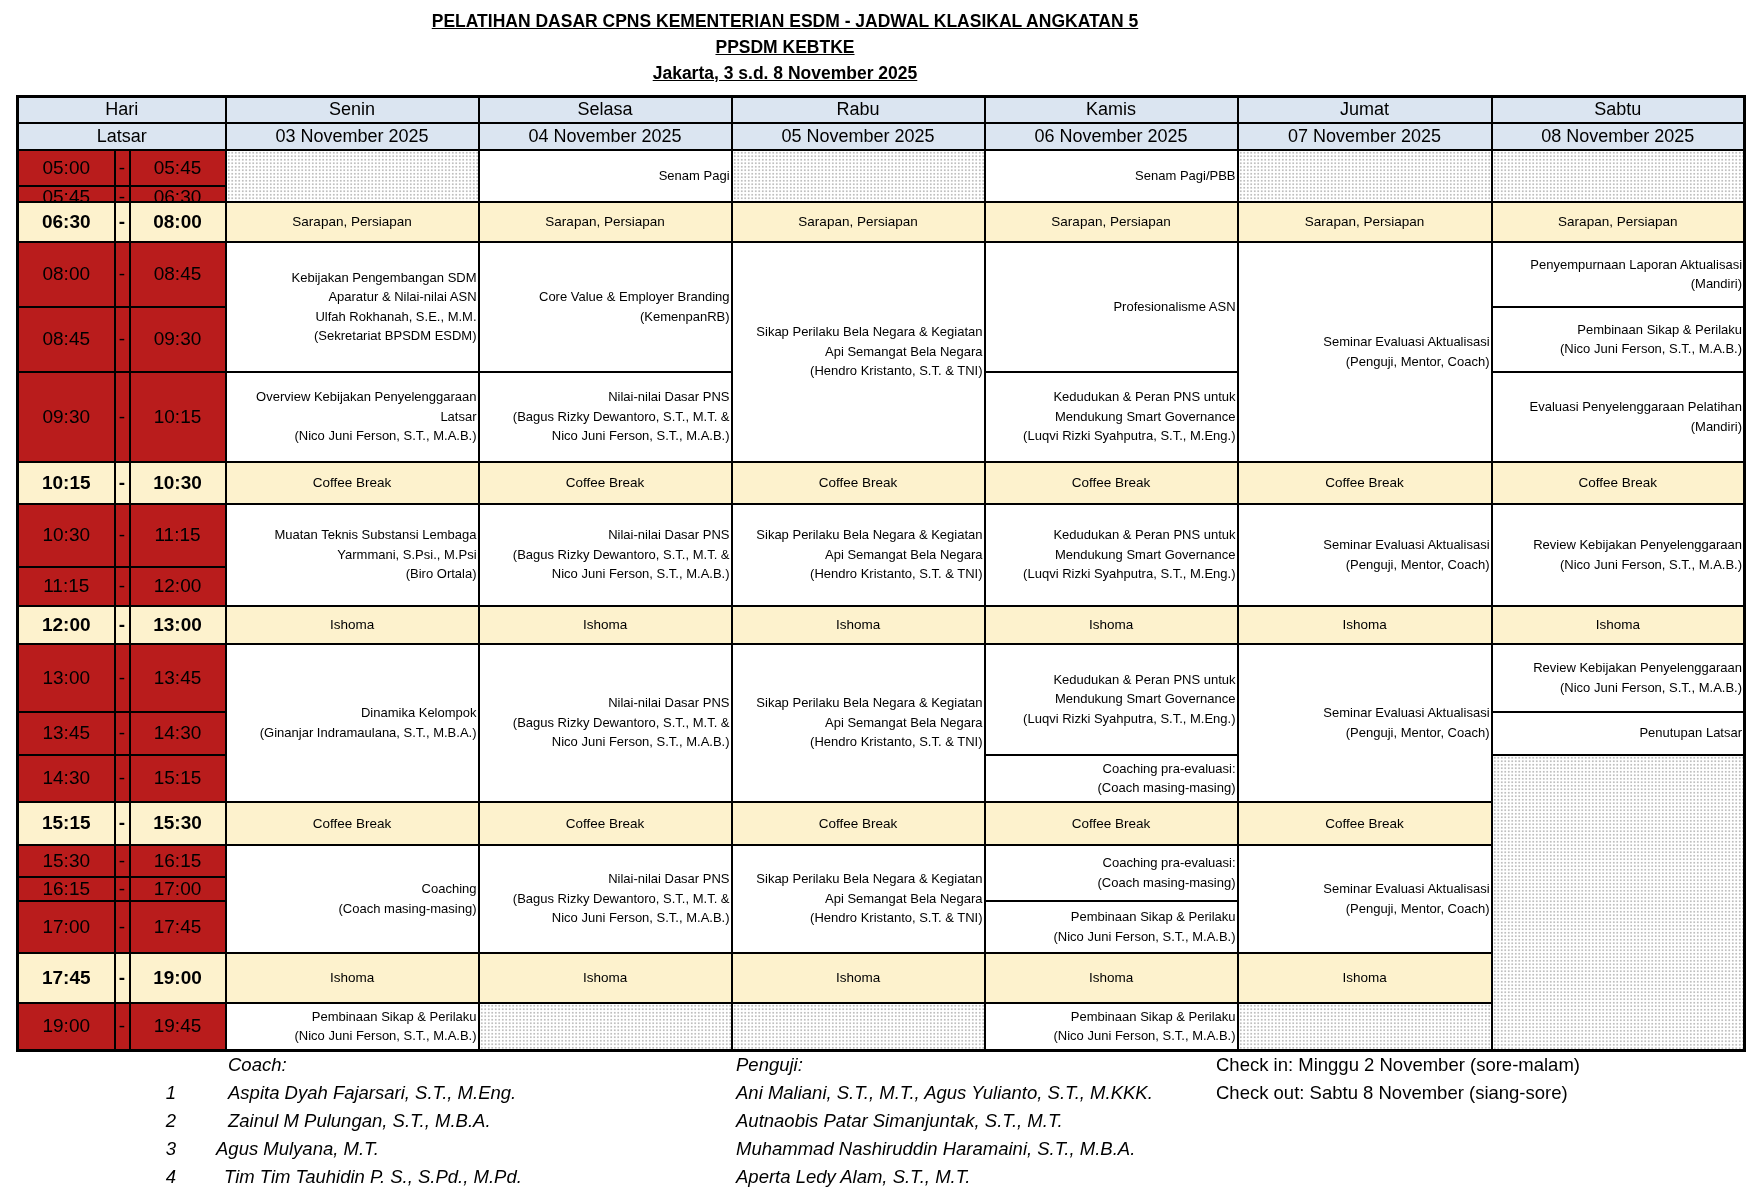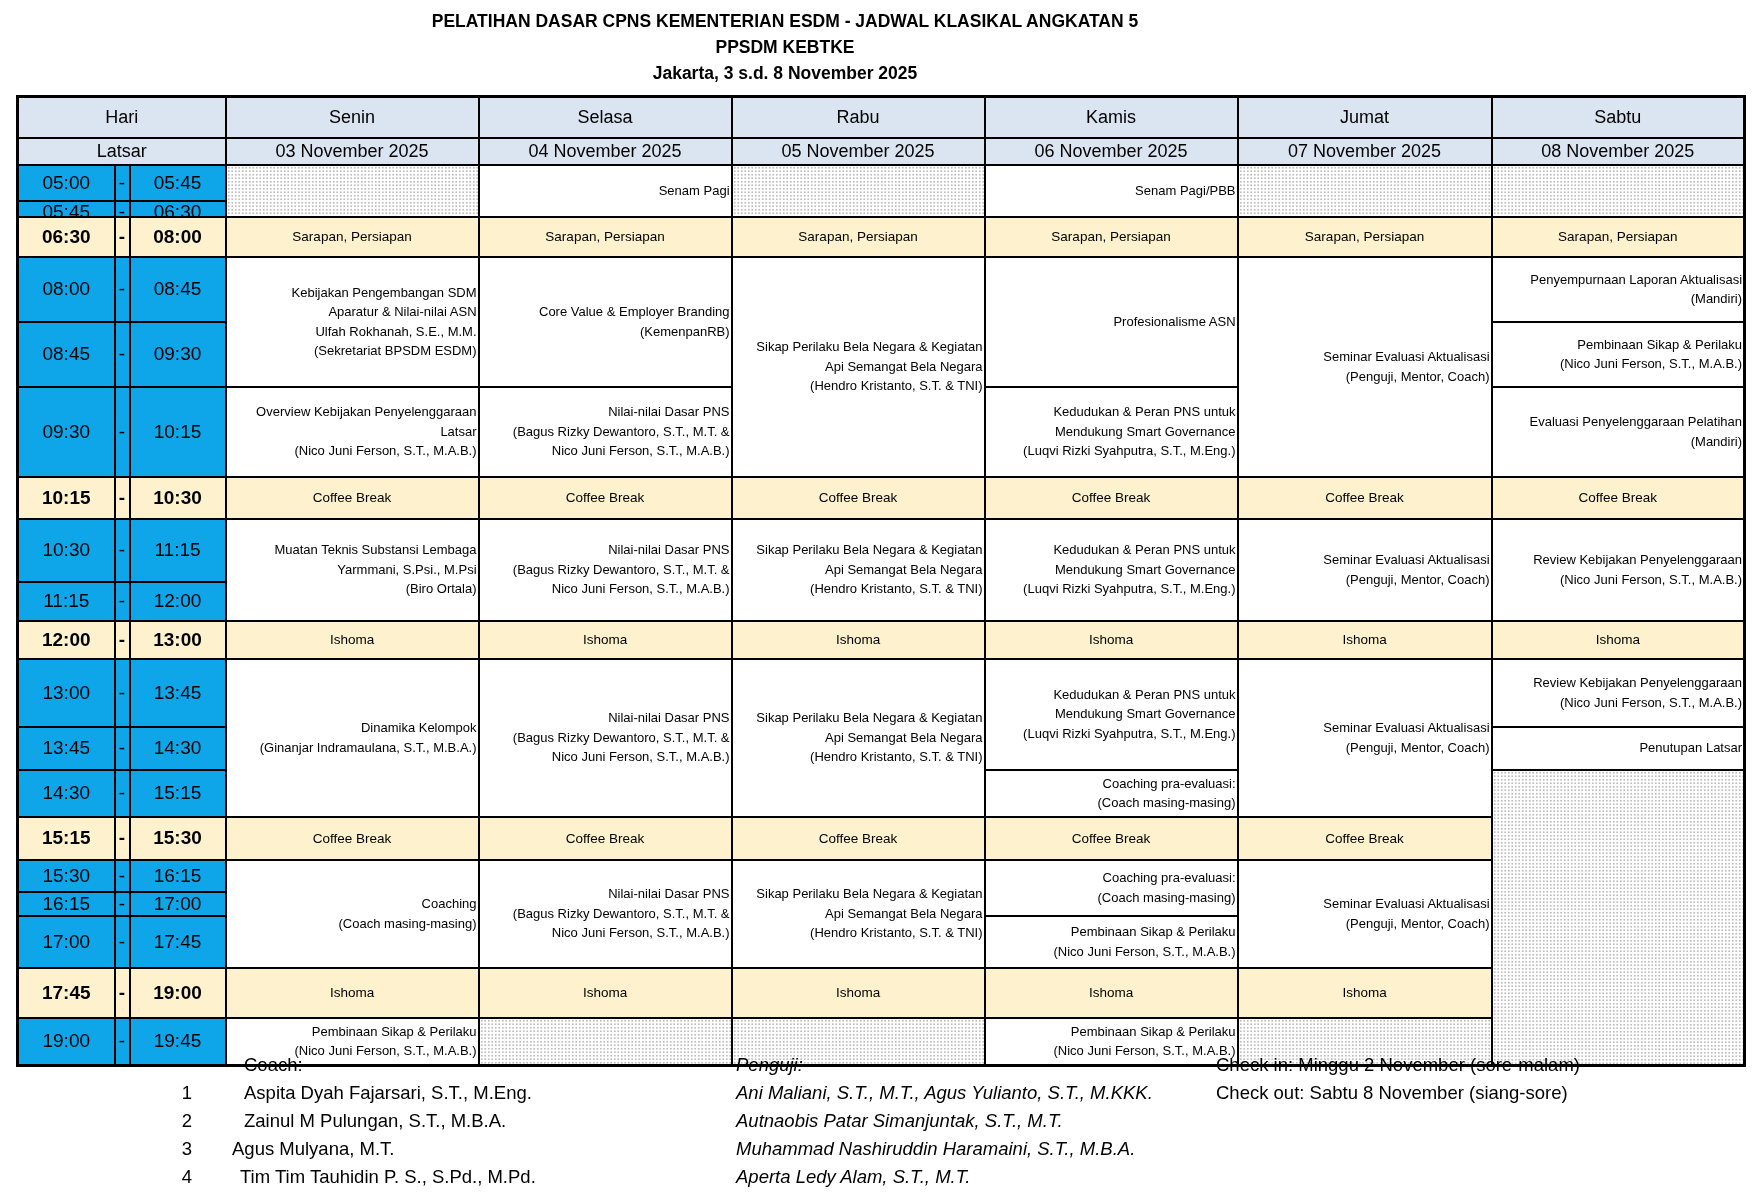--- a/index.html
+++ b/index.html
@@ -2,49 +2,49 @@
 <html><head>
 <meta charset="utf-8">
 <style>
   html,body{margin:0;padding:0}
   body{
     width:1754px;height:1192px;position:relative;overflow:hidden;
     background:#ffffff;color:#000;
     font-family:"Liberation Sans", sans-serif;
   }
   
-  .titles{position:absolute;top:8px;left:0;width:1570px;text-align:center;}
+  .titles{position:absolute;top:8px;left:0;width:1570px;text-align:center;text-decoration:underline;}
   .titles div{font-weight:bold;font-size:17.5px;line-height:26px;}
   
   table.sched{
     position:absolute;left:16px;top:95px;width:1727px;
     border-collapse:collapse;table-layout:fixed;
     border:3px solid #000;
   }
   .sched td{
     border:2px solid #000;padding:0;margin:0;
     text-align:center;vertical-align:middle;overflow:hidden;
   }
   td.hdr{background:#dbe5f1;font-size:18px;}
-  td.t{font-size:19px;background:#0ea5e9;}
+  td.t{font-size:19px;background:#b91c1c;}
   td.act{
     font-size:13px;line-height:19.5px;white-space:pre-line;
     background:#fff;padding:2px 1px;text-align:right;
   }
   td.brk{font-size:13.5px;background:#fdf2cd;}
   tr.brow td.t{background:#fdf2cd;font-weight:bold;}
   td.emp{
     background-color:#ffffff;
     background-image:radial-gradient(#bfbfbf 0.8px, rgba(0,0,0,0) 0.9px);
     background-size:3.5px 3.5px;
   }
   .clip{height:14px;overflow:hidden;line-height:19px;font-size:19px;}
   
   .f-col{position:absolute;top:1051px;font-size:18.5px;line-height:28px;}
-  .f-coach{left:152px;}
+  .f-coach{left:136px;font-style:italic;}
   .f-penguji{left:736px;font-style:italic;}
   .f-check{left:1216px;}
   .frow{white-space:nowrap;}
   .fnum{display:inline-block;width:70px;text-align:center;}
   .findent{display:inline-block;width:92px;}
   .fname{display:inline-block;}
 </style>
 </head>
 <body>
 
@@ -61,21 +61,21 @@
       <col style="width:96px">
     <col style="width:253px">
       <col style="width:253px">
       <col style="width:253px">
     <col style="width:253px">
       <col style="width:254px">
       <col style="width:253px">
   </colgroup>
 
   <tbody>
-      <tr style="height:41px">
+      <tr style="height:26px">
     <td class="hdr" colspan="3">Hari</td>
     <td class="hdr">Senin</td>
     <td class="hdr">Selasa</td>
     <td class="hdr">Rabu</td>
     <td class="hdr">Kamis</td>
     <td class="hdr">Jumat</td>
     <td class="hdr">Sabtu</td>
   </tr>
 
   <tr style="height:27px">

